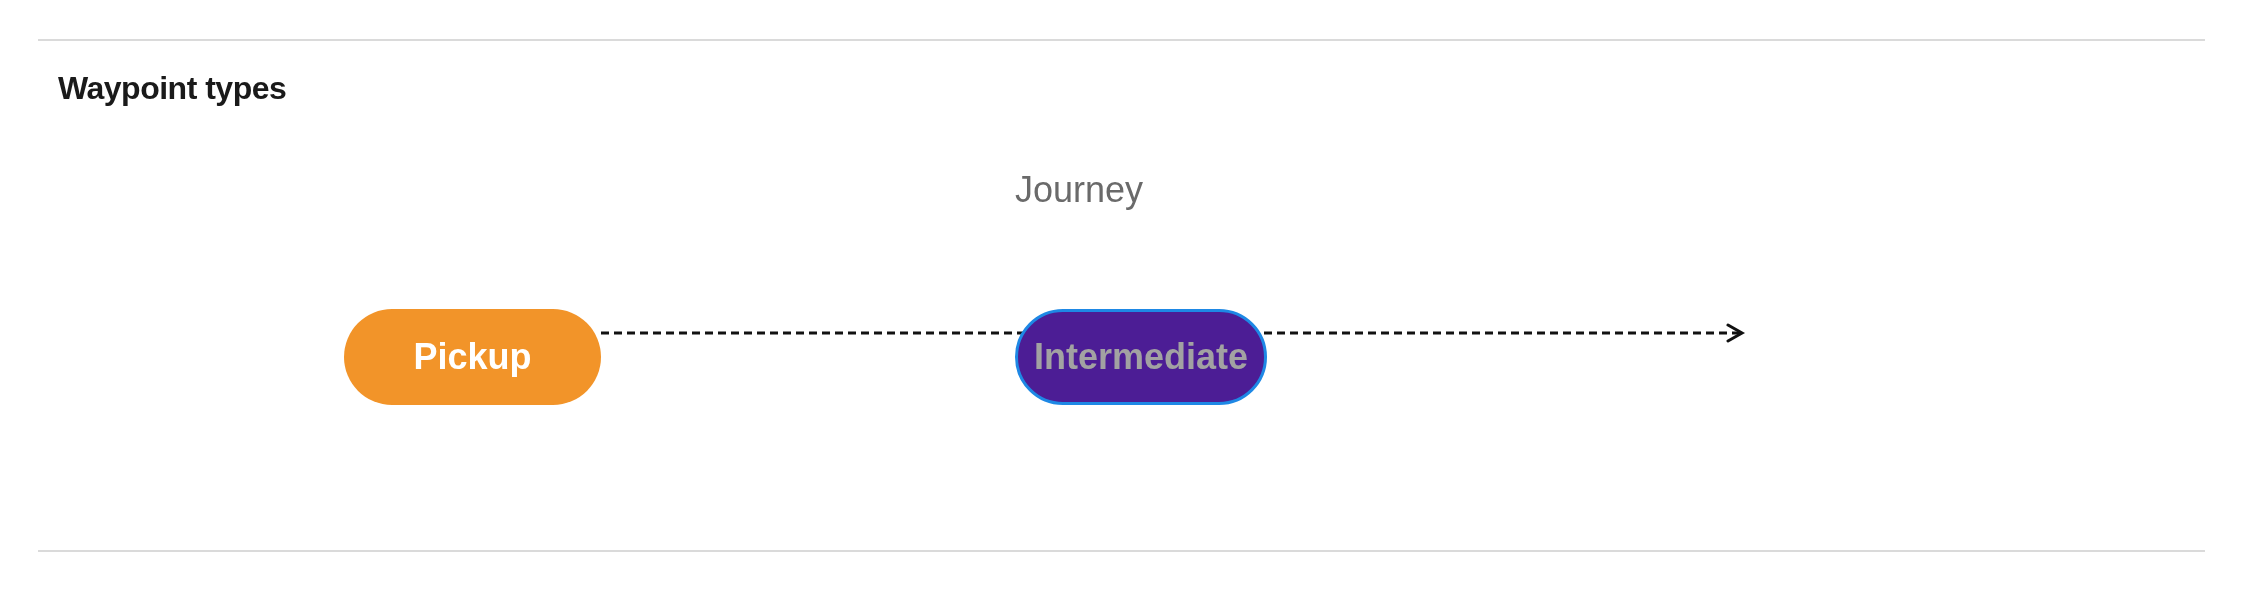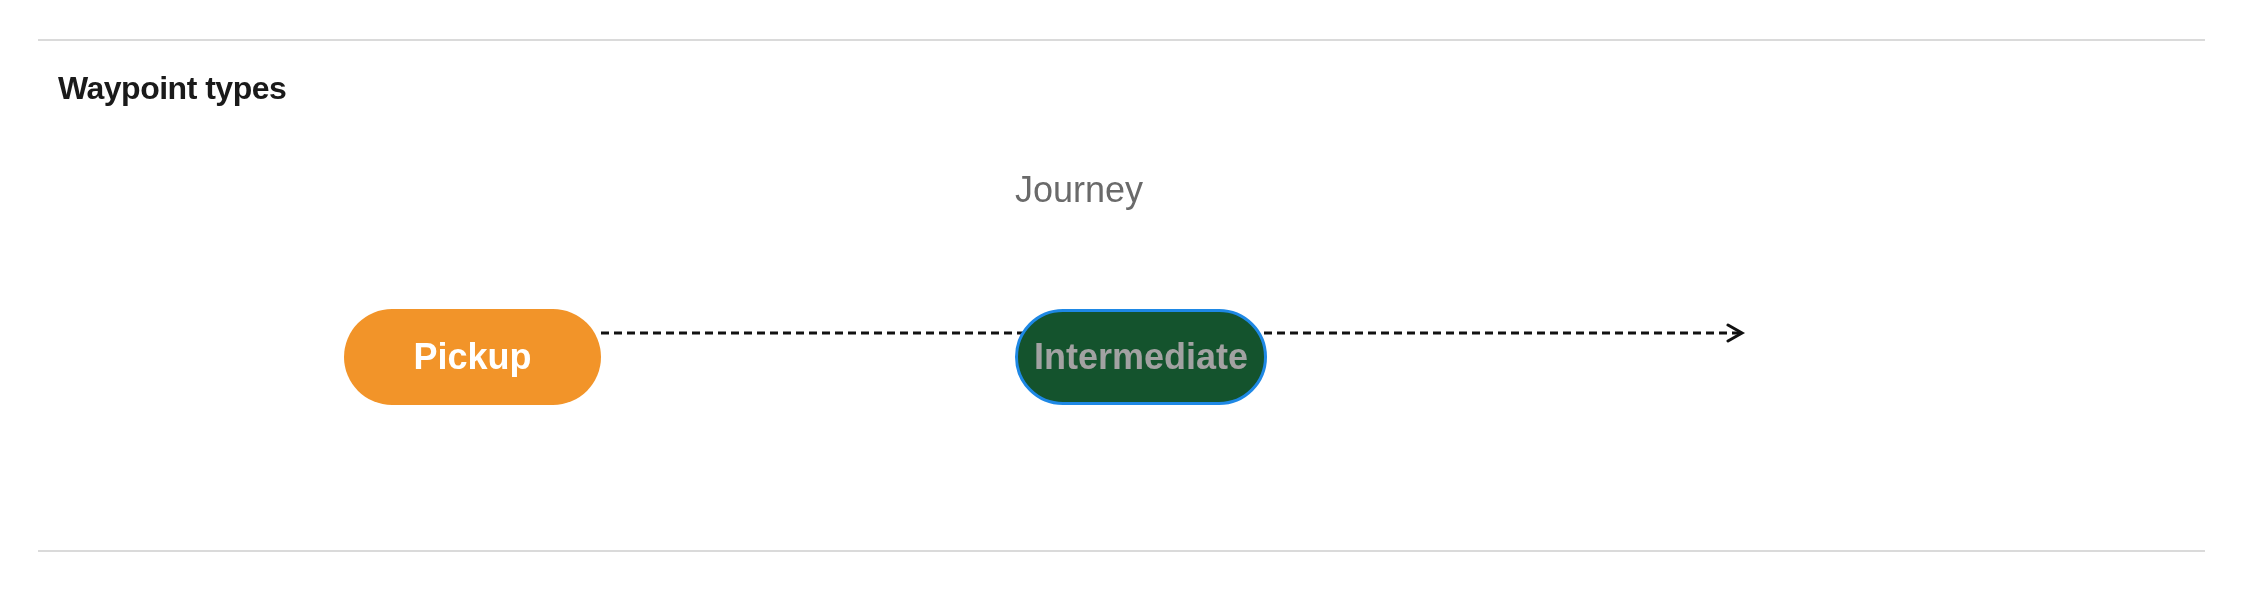--- a/index.html
+++ b/index.html
@@ -81,21 +81,21 @@
     font-size: 36px;
     font-weight: 700;
     box-sizing: border-box;
     margin-top: 24px;
   }
   .pill.filled {
     background: var(--node-fill, #F29429);
     color: var(--node-text, #FFFFFF);
   }
   .pill.outlined {
-    background: #14532d;
+    background: #4c1d95;
     border: 3px solid var(--outline-border, #1E88E5);
     color: var(--outline-text, #A2A2A2);
   }
   .pill.pickup   { left: 344px;  width: 257px; }
   .pill.middle   { left: 1015px; width: 252px; }
   .pill.dropoff  { left: 1748px; width: 255px; }
 </style>
 </head>
 <body>
 

